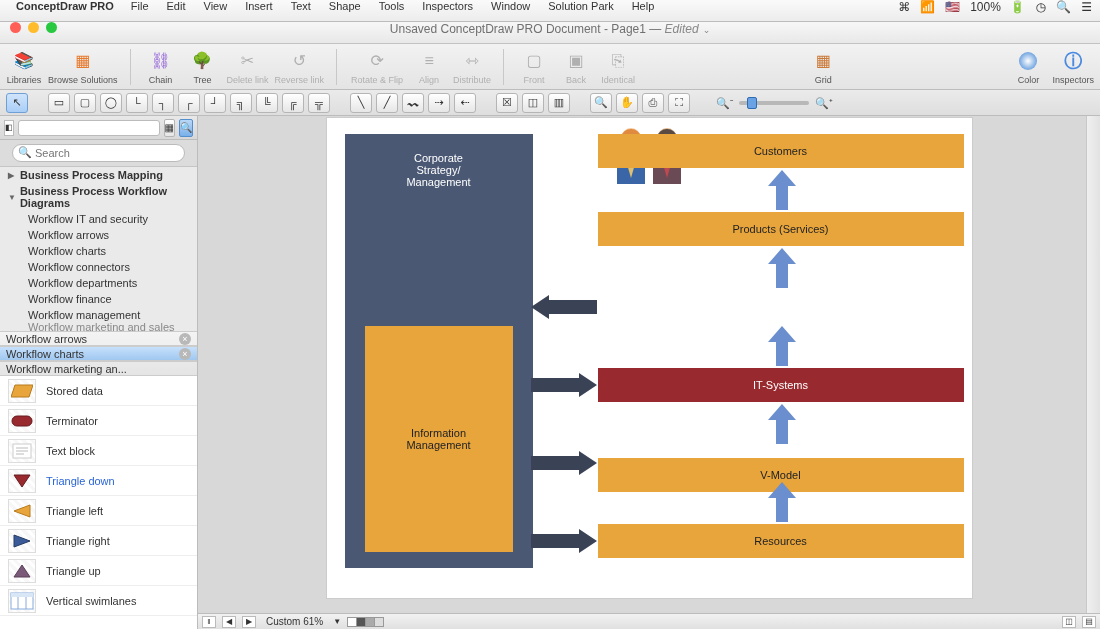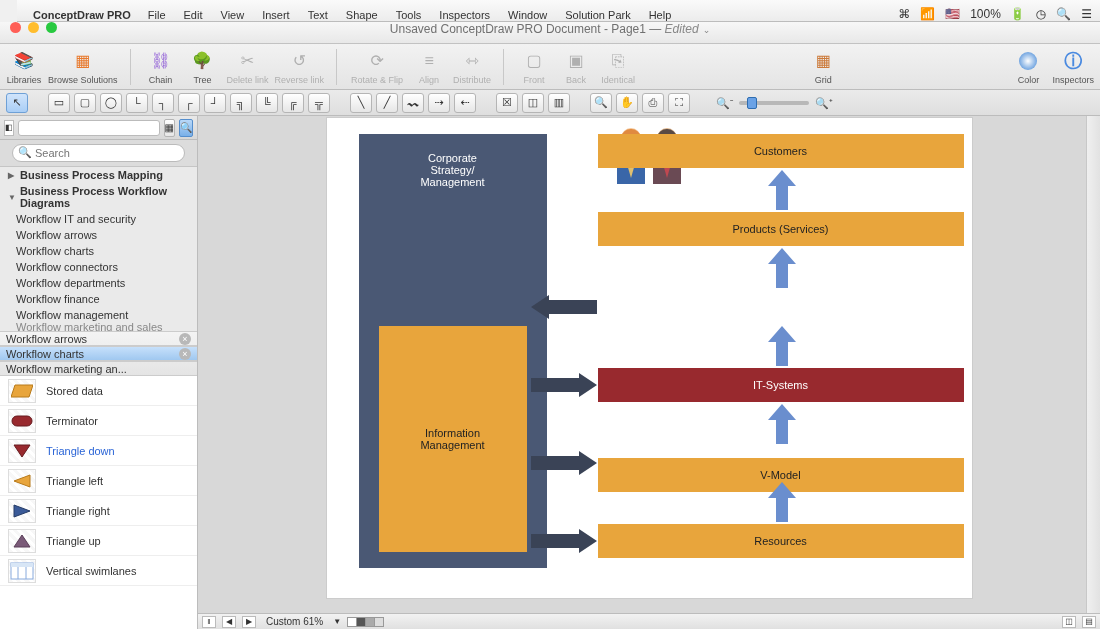--- a/index.html
+++ b/index.html
@@ -1,19 +1,19 @@
 <!DOCTYPE html>
 <html><head>
 <meta charset="utf-8">
 <style>
 * { margin:0; padding:0; box-sizing:border-box; font-family:-apple-system,'Helvetica Neue',Arial,sans-serif; }
 body { width:1100px; height:629px; overflow:hidden; background:#f0f0f0; font-size:11px; color:#333; }
 
 
-.menubar { height:22px; background:linear-gradient(#fafafa,#ececec); border-bottom:1px solid #bcbcbc; display:flex; align-items:flex-end; padding:0 8px; gap:4px;margin-left:17px; }
+.menubar { height:22px; background:linear-gradient(#fafafa,#ececec); border-bottom:1px solid #bcbcbc; display:flex; align-items:flex-start; padding:0 8px; gap:4px; }
 .menubar .apple { font-size:14px; margin-right:4px; }
 .menubar .app-name { font-weight:bold; margin-right:6px; }
 .menubar .menu-item { padding:0 7px; cursor:default; }
 .menubar .spacer { flex:1; }
 .menubar .status { display:flex; align-items:center; gap:10px; font-size:12px;}
 .menubar .status span { cursor:default; }
 
 
 .titlebar { height:22px; background:linear-gradient(#f7f7f7,#e8e8e8); border-bottom:1px solid #c2c2c2; display:flex; align-items:flex-start; }
 .traffic { display:flex; gap:7px; padding-left:10px; position:absolute;}
@@ -52,40 +52,40 @@
 .side-top .sbtn.active{ background:linear-gradient(#b8d8f8,#7ab0e8); border-color:#558ecd;}
 .search-row{ padding:4px 12px; background:#dcdcdc; border-bottom:1px solid #c5c5c5;}
 .search-row input{ width:100%; height:18px; border:1px solid #bbb; border-radius:10px; padding:0 8px 0 22px; font-size:11px; background:#fff;}
 .search-row .wrap{ position:relative;}
 .search-row .mag{ position:absolute; left:6px; top:2px; font-size:11px; color:#888;}
 
 .tree { overflow:hidden; font-size:11px; }
 .tree .node { padding:2px 6px 2px 8px; display:flex; align-items:center; gap:4px; cursor:default;}
 .tree .node.bold{ font-weight:bold;}
 .tree .tri{ font-size:8px; color:#666; width:8px;}
-.tree .leaf{ padding-left:16px;}
+.tree .leaf{ padding-left:28px;}
 .tree .more{ color:#888;}
 
 .tabstrip { background:linear-gradient(#f4f4f4,#e4e4e4);}
 .tabrow{ height:15px; display:flex; align-items:center; padding:0 6px; font-size:11px; border-top:1px solid #ccc; border-bottom:1px solid #ccc;}
 .tabrow.sel{ background:linear-gradient(#c6e0fb,#a0c8f0);}
 .tabrow .x{ margin-left:auto; width:12px; height:12px; border-radius:6px; background:#b8b8b8; color:#fff; font-size:9px; display:flex; align-items:center; justify-content:center;}
 
 .shape-list{ flex:1; overflow:hidden; background:#fff;}
 .shape-item{ height:30px; display:flex; align-items:center; gap:10px; padding:0 8px; border-bottom:1px solid #eee; font-size:11px; cursor:default;}
 .shape-item.sel{ color:#2a64d6;}
 .shape-item .sw{ width:28px; height:24px; border:1px solid #ddd; background:repeating-linear-gradient(45deg,#f7f7f7,#f7f7f7 3px,#fff 3px,#fff 6px); display:flex; align-items:center; justify-content:center;}
 .sw svg{display:block;}
 
 
 .canvas-wrap{ flex:1; display:flex; flex-direction:column; background:#d8d8d8;}
 .canvas-scroll{ flex:1; overflow:hidden; position:relative; display:flex; justify-content:center;}
 .page{ margin-top:2px; width:645px; height:480px; background:#fff; box-shadow:0 0 0 1px #ccc; padding:14px 10px 10px 18px;}
 .diagram{ position:relative; width:620px; height:450px;}
-.left-panel{ position:absolute; left:14px; top:2px; width:188px; height:434px; background:#4a5874; color:#fff; text-align:center; font-size:11px; padding-top:18px;}
+.left-panel{ position:absolute; left:0; top:2px; width:188px; height:434px; background:#4a5874; color:#fff; text-align:center; font-size:11px; padding-top:18px;}
 .left-panel .mgmt{ position:absolute; left:20px; top:192px; width:148px; height:226px; background:#e8a53c; display:flex; align-items:center; justify-content:center; color:#222;}
 .hband{ position:absolute; left:253px; width:366px; height:34px; background:#e8a53c; display:flex; align-items:center; justify-content:center; font-size:11px; color:#222;}
 .hband.red{ background:#98292e; color:#fff;}
 .upArr{ position:absolute; left:423px; width:28px; height:40px;}
 .upArr svg{display:block;}
 .leftArr{ position:absolute; left:186px; width:66px; height:22px;}
 .leftArr svg{display:block;}
 .reqTri{ position:absolute; left:268px; top:175px; width:116px; height:34px;}
 .reqTri .t{ width:0;height:0;border-left:58px solid transparent;border-right:58px solid transparent;border-top:34px solid #98292e;}
 .reqTri .lbl{ position:absolute; top:4px; left:0; width:116px; text-align:center; color:#fff; font-size:11px;}
@@ -339,20 +339,31 @@
           <span>Stored data</span>
         </div>
       <div class="shape-item">
           <div class="sw">
             <svg width="22" height="12">
               <rect x="1" y="1" width="20" height="10" rx="5" fill="#98292e" stroke="#661a1e"></rect>
             </svg>
           </div>
           <span>Terminator</span>
         </div>
+      <div class="shape-item">
+          <div class="sw">
+            <svg width="20" height="16">
+              <rect x="1" y="1" width="18" height="14" fill="#fff" stroke="#ccc"></rect>
+              <line x1="4" y1="5" x2="16" y2="5" stroke="#bbb"></line>
+              <line x1="4" y1="8" x2="16" y2="8" stroke="#bbb"></line>
+              <line x1="4" y1="11" x2="12" y2="11" stroke="#bbb"></line>
+            </svg>
+          </div>
+          <span>Text block</span>
+        </div>
       <div class="shape-item sel">
           <div class="sw">
             <svg width="20" height="16">
               <path d="M2 2 H18 L10 14 Z" fill="#98292e" stroke="#661a1e"></path>
             </svg>
           </div>
           <span>Triangle down</span>
         </div>
       <div class="shape-item">
           <div class="sw">

